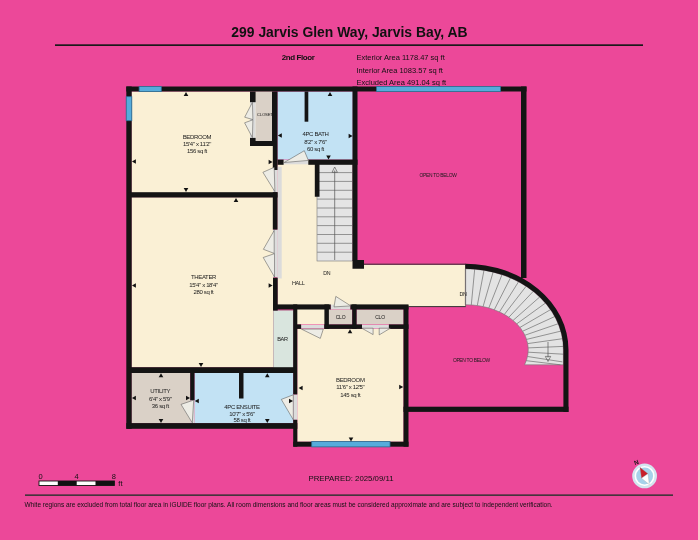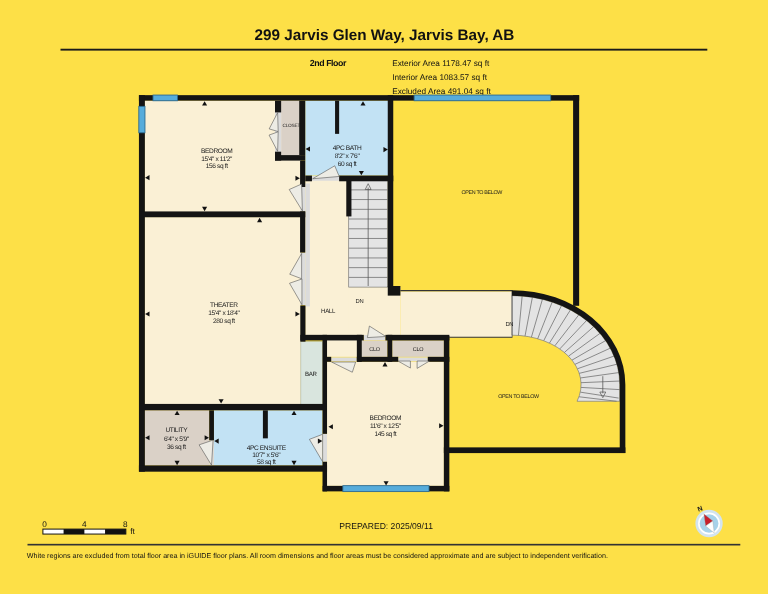--- a/index.html
+++ b/index.html
@@ -1,16 +1,16 @@
 <!DOCTYPE html>
 <html><head>
 <meta charset="utf-8">
 <style>
 html,body{margin:0;padding:0;background:#ffffff;}
-#page{position:relative;width:698px;height:540px;overflow:hidden;background:#fde047;
+#page{position:relative;width:698px;height:540px;overflow:hidden;background:#ec4899;
 font-family:"Liberation Sans", sans-serif;}
 svg{position:absolute;left:0;top:0;}
 </style>
 </head>
 <body>
 <div id="page">
 <svg width="698" height="540" viewBox="0 0 698 540">
 
 <g>
 <text x="349.5" y="36.5" text-anchor="middle" font-size="13.9" font-weight="bold" fill="#111">299 Jarvis Glen Way, Jarvis Bay, AB</text>

